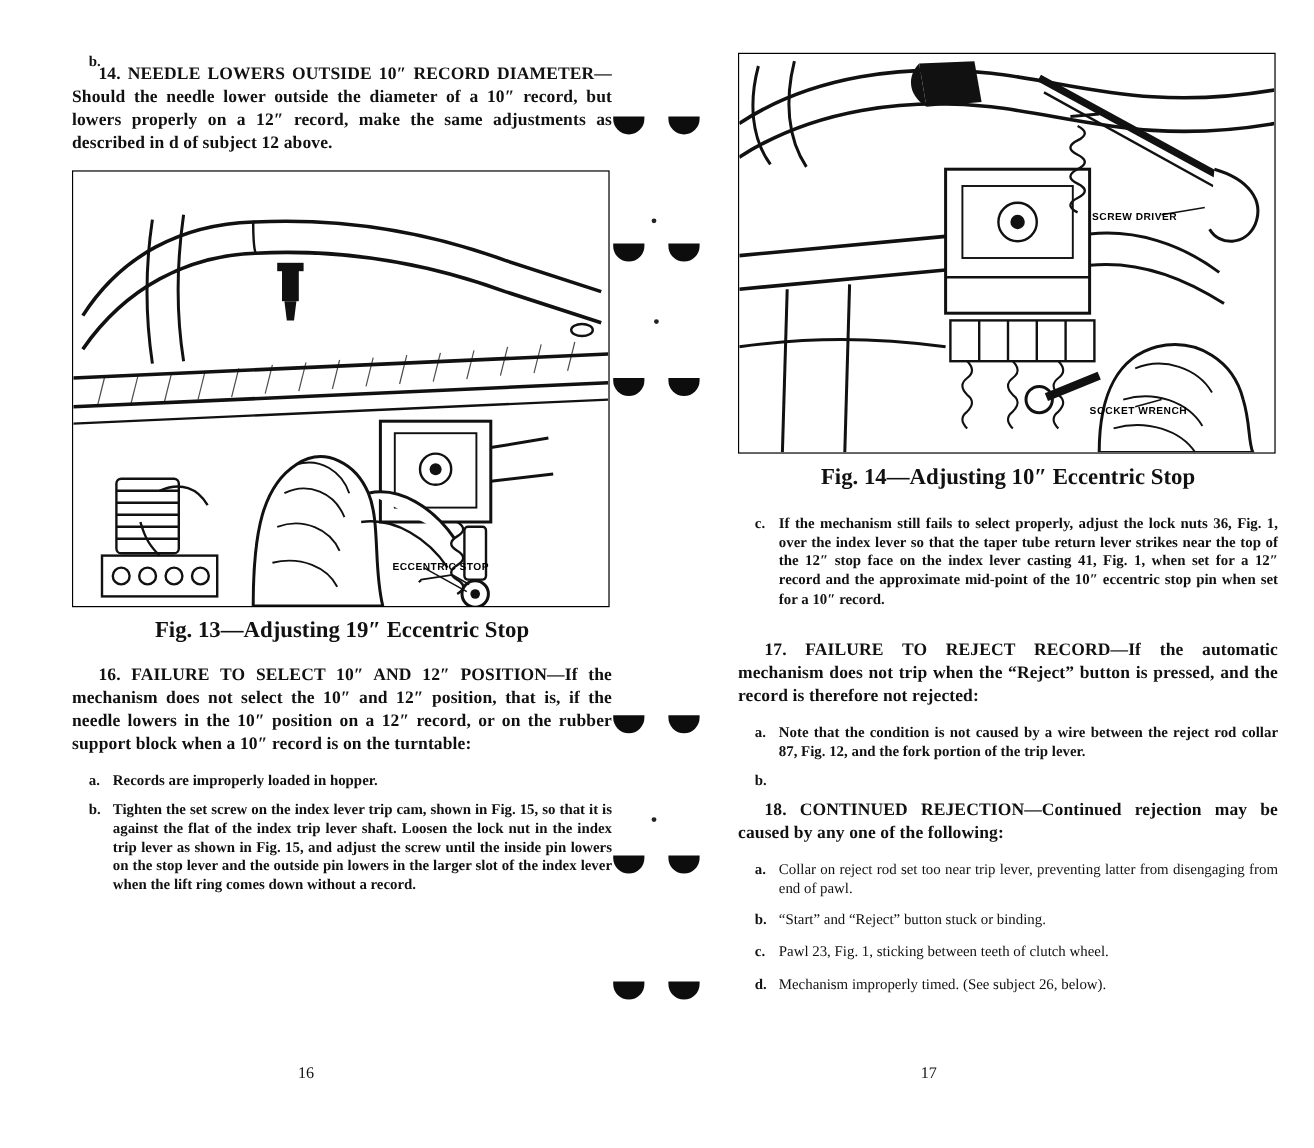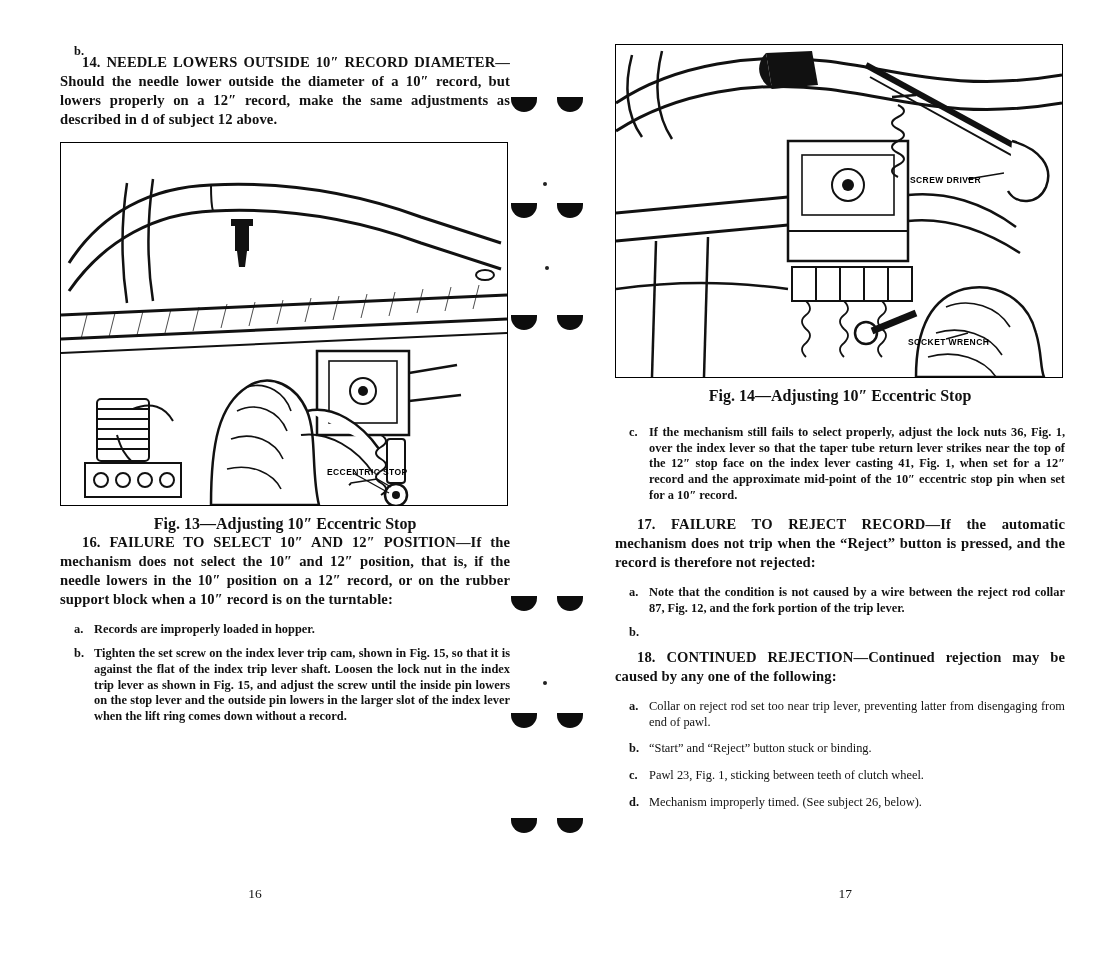--- a/index.html
+++ b/index.html
@@ -51,21 +51,21 @@
     position: absolute;
     left: 14px;
     top: 0;
     font-weight: bold;
   }
   .sub.light { font-weight: normal; }
   .hd { font-weight: bold; }
   .indent-first { text-indent: 22px; }
 
   .caption {
-    font-size: 16px;
+    font-size: 19px;
     font-weight: bold;
     text-align: center;
     margin: 9px 0 0 0;
   }
   .folio {
     position: absolute;
     font-size: 13.5px;
     font-weight: normal;
     text-align: center;
     width: 60px;
@@ -211,23 +211,23 @@
 
         <path d="M330 344 L316 336 L290 340 L288 342" fill="none" stroke="#111" stroke-width="1.4"></path>
         <path d="M288 342 L290 341" fill="none" stroke="#111" stroke-width="1.4"></path>
         <g>
           <line x1="328" y1="350" x2="292" y2="330" stroke="#111" stroke-width="1.3"></line>
           <text class="label-inner" x="266" y="332">ECCENTRIC STOP</text>
         </g>
       </svg>
     </div>
 
-    <div class="caption">Fig. 13—Adjusting 10″ Eccentric Stop</div>
-
-    <p class="para indent-first" style="">
+    <div class="caption">Fig. 13—Adjusting 19″ Eccentric Stop</div>
+
+    <p class="para indent-first" style="margin-top:17px;">
       <span class="hd">16.  FAILURE TO SELECT 10″ AND 12″ POSITION</span><span>—If the mechanism does not select the 10″ and 12″ position, that is, if the needle lowers in the 10″ position on a 12″ record, or on the rubber support block when a 10″ record is on the turntable:</span>
     </p>
 
     <div class="sub">
       <span class="mk">a.</span>
       <span>Records are improperly loaded in hopper.</span>
     </div>
 
     <div class="sub">
       <span class="mk">b.</span>
@@ -310,21 +310,21 @@
       </svg>
     </div>
 
     <div class="caption">Fig. 14—Adjusting 10″ Eccentric Stop</div>
 
     <div class="sub" style="margin-top:20px;">
       <span class="mk">c.</span>
       <span>If the mechanism still fails to select properly, adjust the lock nuts 36, Fig. 1, over the index lever so that the taper tube return lever strikes near the top of the 12″ stop face on the index lever casting 41, Fig. 1, when set for a 12″ record and the approximate mid-point of the 10″ eccentric stop pin when set for a 10″ record.</span>
     </div>
 
-    <p class="para indent-first" style="margin-top:12px;">
+    <p class="para indent-first" style="margin-top:26px;">
       <span class="hd">17.  FAILURE TO REJECT RECORD</span><span>—If the automatic mechanism does not trip when the “Reject” button is pressed, and the record is therefore not rejected:</span>
     </p>
 
     <div class="sub">
       <span class="mk">a.</span>
       <span>Note that the condition is not caused by a wire between the reject rod collar 87, Fig. 12, and the fork portion of the trip lever.</span>
     </div>
 
     <div class="sub">
       <span class="mk">b.</span>
@@ -348,21 +348,21 @@
       <span class="mk">c.</span>
       <span>Pawl 23, Fig. 1, sticking between teeth of clutch wheel.</span>
     </div>
 
     <div class="sub light">
       <span class="mk">d.</span>
       <span>Mechanism improperly timed.  (See subject 26, below).</span>
     </div>
   </div>
 
-  <div class="folio" style="left:792px; top:886px;text-align:right;">17</div>
+  <div class="folio" style="left:744px; top:886px;">17</div>
 
   <div class="spiral">
     <div class="hole" style="left:6px;  top:97px;"></div>
     <div class="hole r" style="left:52px; top:97px;"></div>
 
     <div class="hole" style="left:6px;  top:203px;"></div>
     <div class="hole r" style="left:52px; top:203px;"></div>
 
     <div class="hole" style="left:6px;  top:315px;"></div>
     <div class="hole r" style="left:52px; top:315px;"></div>

